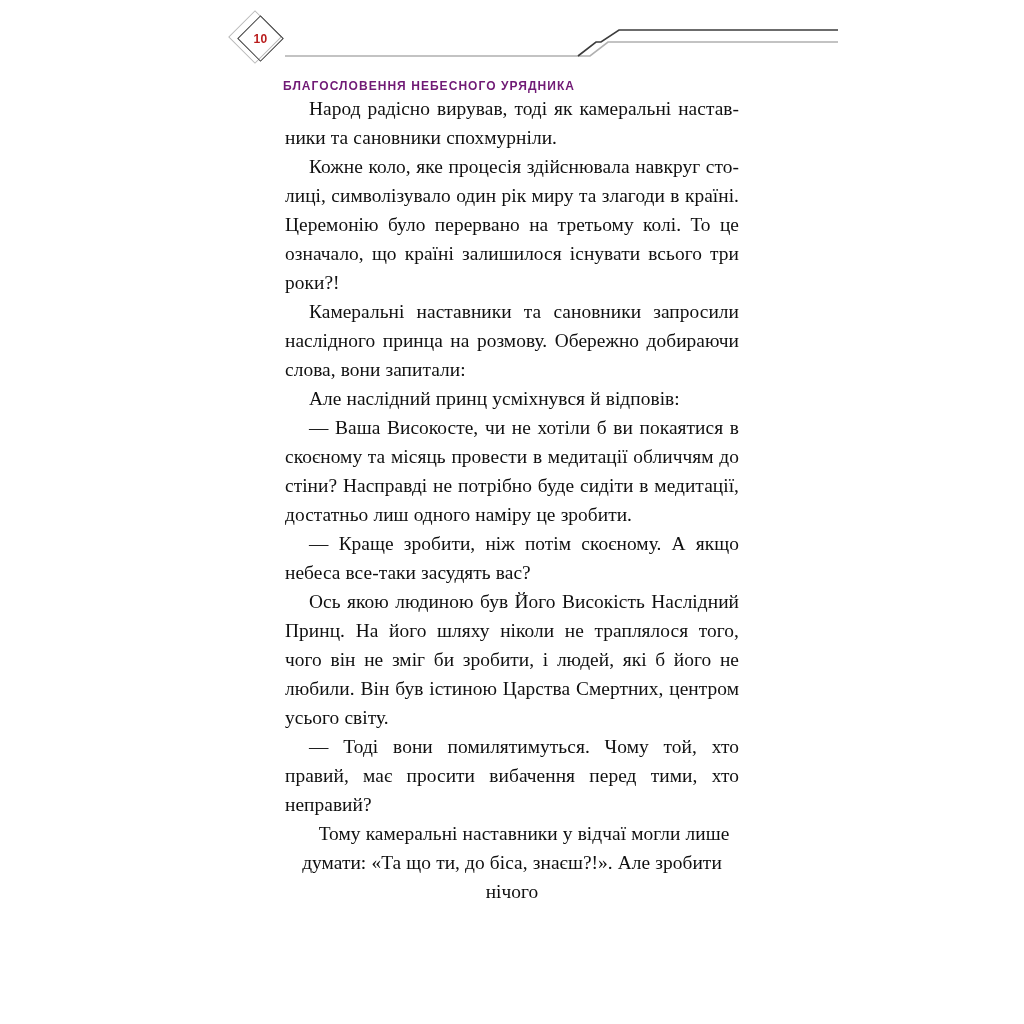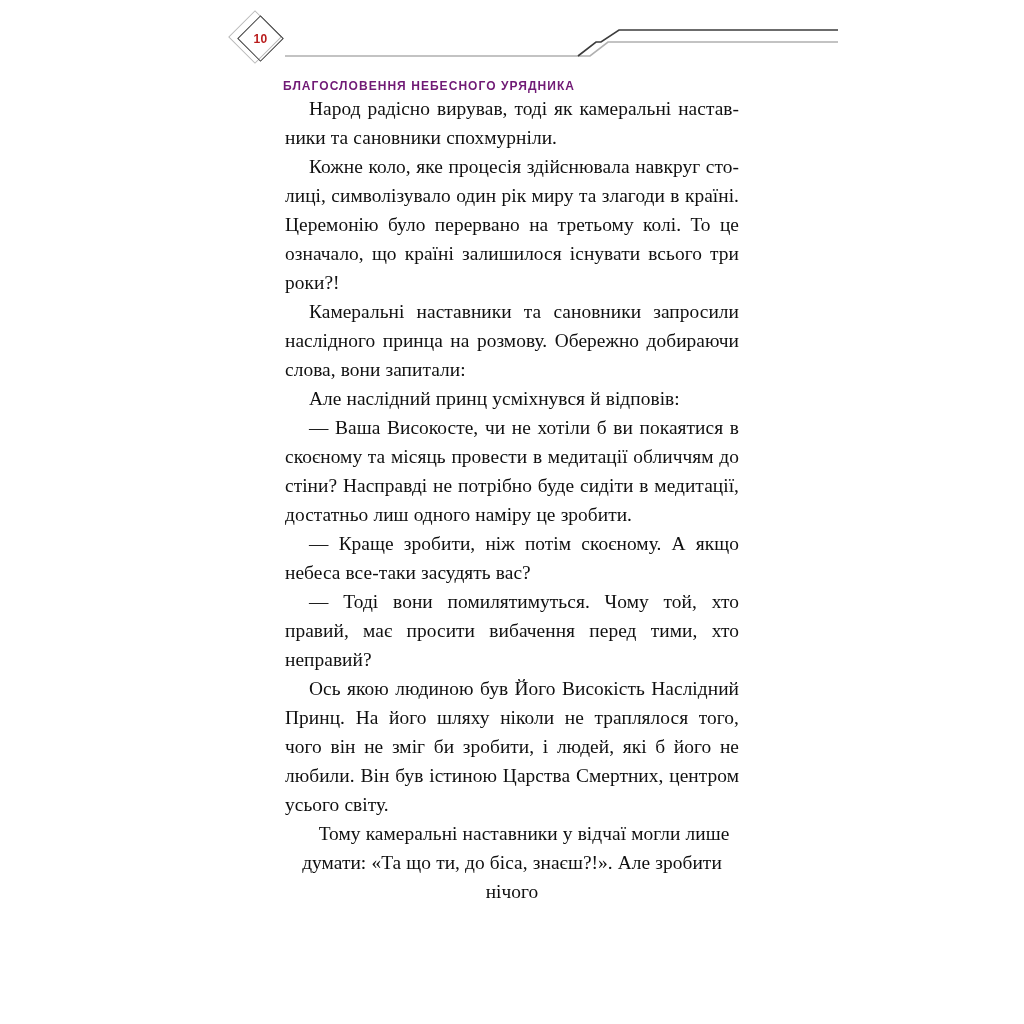--- a/index.html
+++ b/index.html
@@ -146,18 +146,18 @@
     <div class="header-title">БЛАГОСЛОВЕННЯ НЕБЕСНОГО УРЯДНИКА</div>
   </div>
 
   <div class="text-column">
     <p>Народ радісно вирував, тоді як камеральні настав­ники та сановники спохмурніли.</p>
     <p>Кожне коло, яке процесія здійснювала навкруг сто­лиці, символізувало один рік миру та злагоди в країні. Церемонію було перервано на третьому колі. То це означало, що країні залишилося існувати всього три роки?!</p>
     <p>Камеральні наставники та сановники запросили наслідного принца на розмову. Обережно добираючи слова, вони запитали:</p>
     <p>Але наслідний принц усміхнувся й відповів:</p>
     <p>— Ваша Високосте, чи не хотіли б ви покаятися в скоєному та місяць провести в медитації обличчям до стіни? Насправді не потрібно буде сидіти в медита­ції, достатньо лиш одного наміру це зробити.</p>
     <p>— Краще зробити, ніж потім скоєному. А якщо небеса все-таки засудять вас?</p>
+    <p>Ось якою людиною був Його Високість Наслідний Принц. На його шляху ніколи не траплялося того, чого він не зміг би зробити, і людей, які б його не любили. Він був істиною Царства Смертних, центром усього світу.</p>
     <p>— Тоді вони помилятимуться. Чому той, хто правий, має просити вибачення перед тими, хто неправий?</p>
-    <p>Ось якою людиною був Його Високість Наслідний Принц. На його шляху ніколи не траплялося того, чого він не зміг би зробити, і людей, які б його не любили. Він був істиною Царства Смертних, центром усього світу.</p>
     <p>Тому камеральні наставники у відчаї могли лише ду­мати: «Та що ти, до біса, знаєш?!». Але зробити нічого</p>
   </div>
 
 </div>
 
 </body></html>

